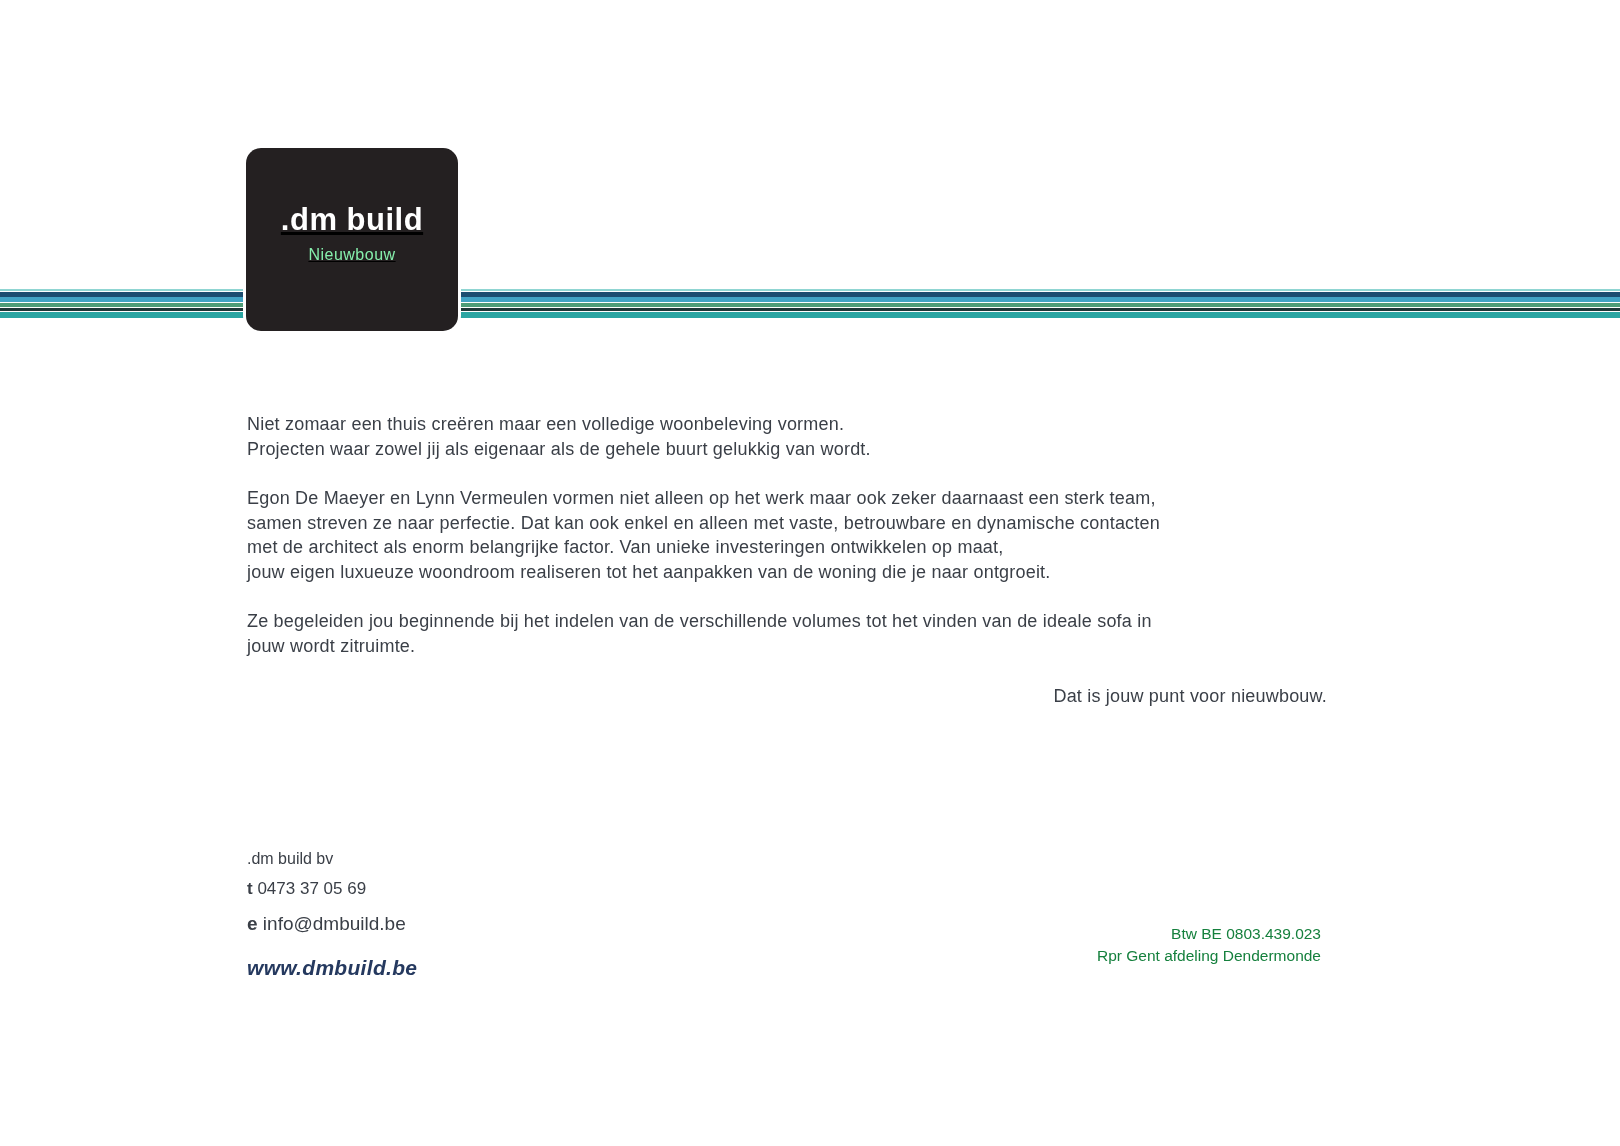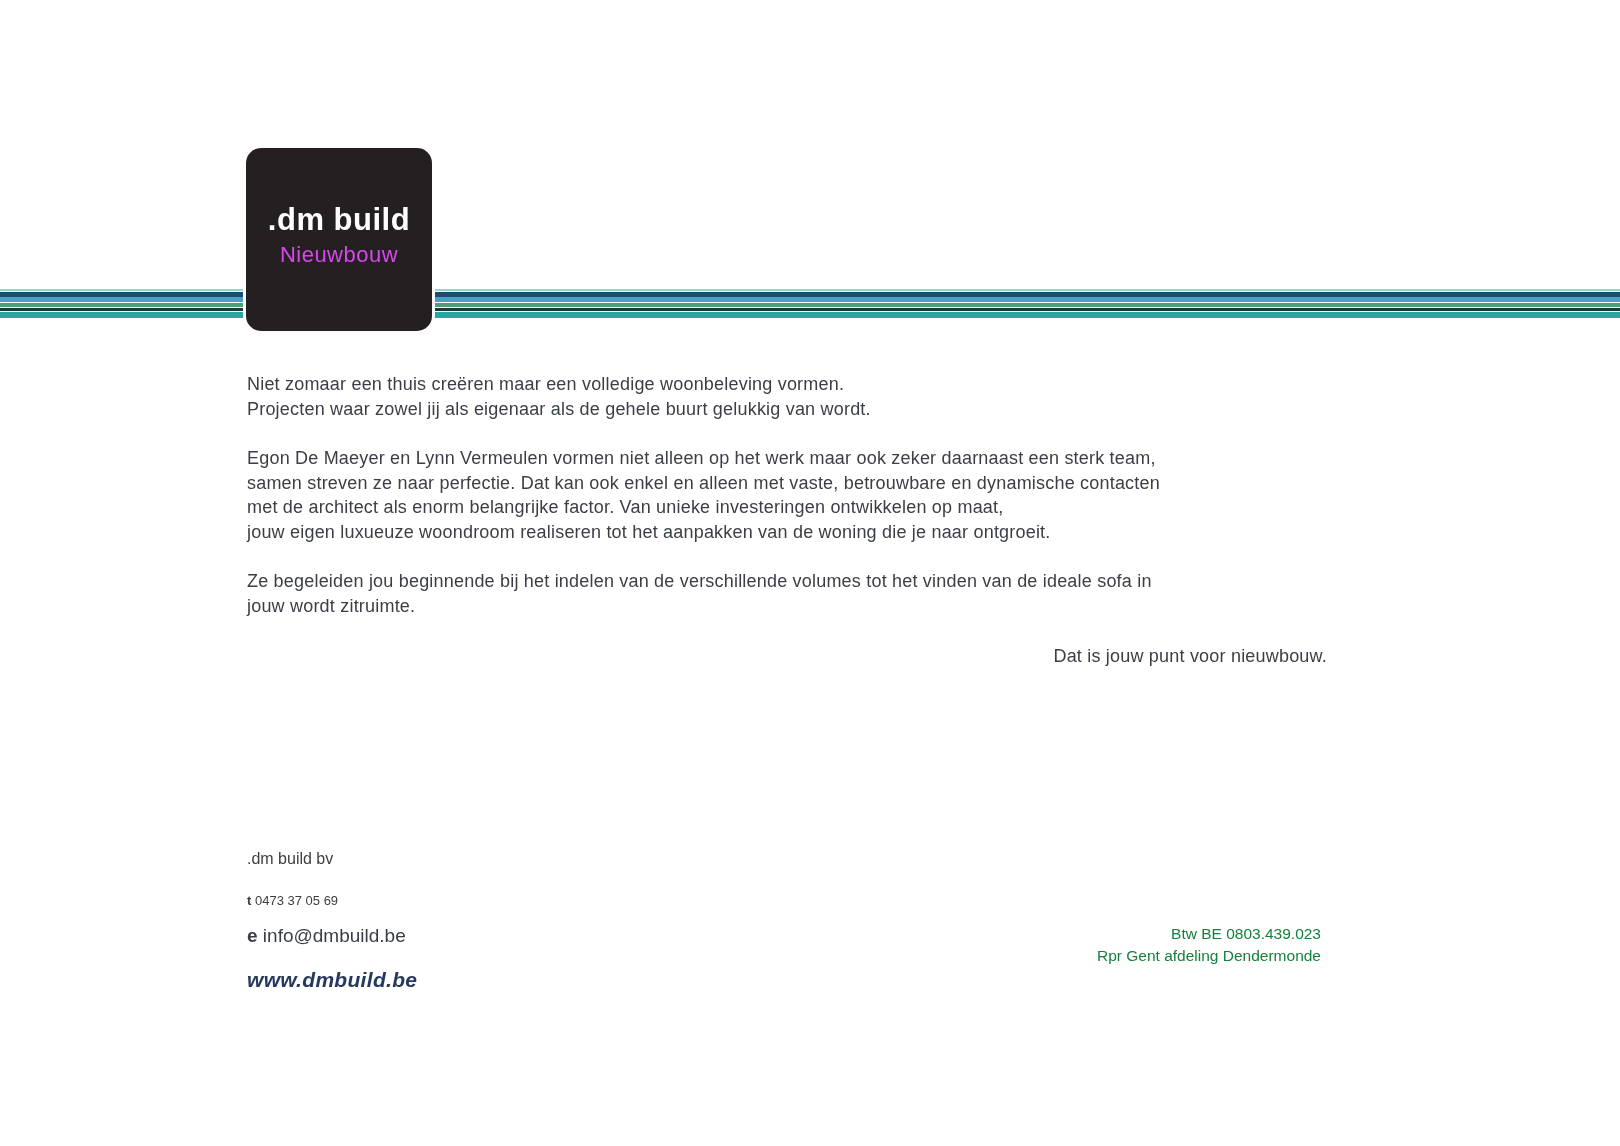--- a/index.html
+++ b/index.html
@@ -29,73 +29,74 @@
   .stripe.s3 { height: 5px; margin-bottom: 1px; }
   .stripe.s4 { height: 4px; margin-bottom: 1px; }
   .stripe.s5 { height: 3px; margin-bottom: 1px; }
   .stripe.s6 { height: 6px; }
 
   
   .logo {
     position: absolute;
     left: 246px;
     top: 148px;
-    width: 186px;
+    width: 212px;
     height: 183px;
     border-radius: 15px;
     box-shadow: 0 0 0 3px #ffffff;
     z-index: 2;
     display: flex;
     flex-direction: column;
     align-items: center;
     justify-content: center;
     text-align: center;
+    text-decoration: underline;
   }
   .logo-title {
     color: #ffffff;
     font-size: 31px;
     font-weight: 800;
     letter-spacing: 0.5px;
     line-height: 34px;
     margin-top: -8px;
   }
   .logo-subtitle {
-    color: #d946ef;
-    font-size: 22px;
+    color: #86efac;
+    font-size: 16px;
     font-weight: 400;
     letter-spacing: 0.5px;
     line-height: 28px;
     margin-top: 4px;
   }
 
   
   .body-copy {
     position: absolute;
     left: 247px;
-    top: 372px;
+    top: 412px;
     width: 1080px;
     color: #3a3f47;
     font-size: 18px;
     letter-spacing: 0.2px;
     z-index: 2;
   }
   .body-copy .para { margin: 0 0 25px 0; }
   .body-copy .line { line-height: 24.5px; white-space: nowrap; }
   .body-copy .para.p4 { margin-top: 26px; text-align: right; }
 
   
   .contact {
     position: absolute;
     left: 247px;
     top: 848px;
     color: #3a3f47;
     z-index: 2;
   }
   .contact .company { font-size: 16px; line-height: 22px; }
-  .contact .phone   { font-size: 13px; line-height: 24px; margin-top: 19px; }
+  .contact .phone   { font-size: 17px; line-height: 24px; margin-top: 7px; }
   .contact .email   { font-size: 19px; line-height: 24px; margin-top: 11px; }
   .contact .prefix  { font-weight: 700; }
   .contact .website {
     font-size: 21px;
     font-weight: 700;
     letter-spacing: 0.3px;
     margin-top: 19px;
     line-height: 26px;
     display: inline-block;
     text-decoration: none;

